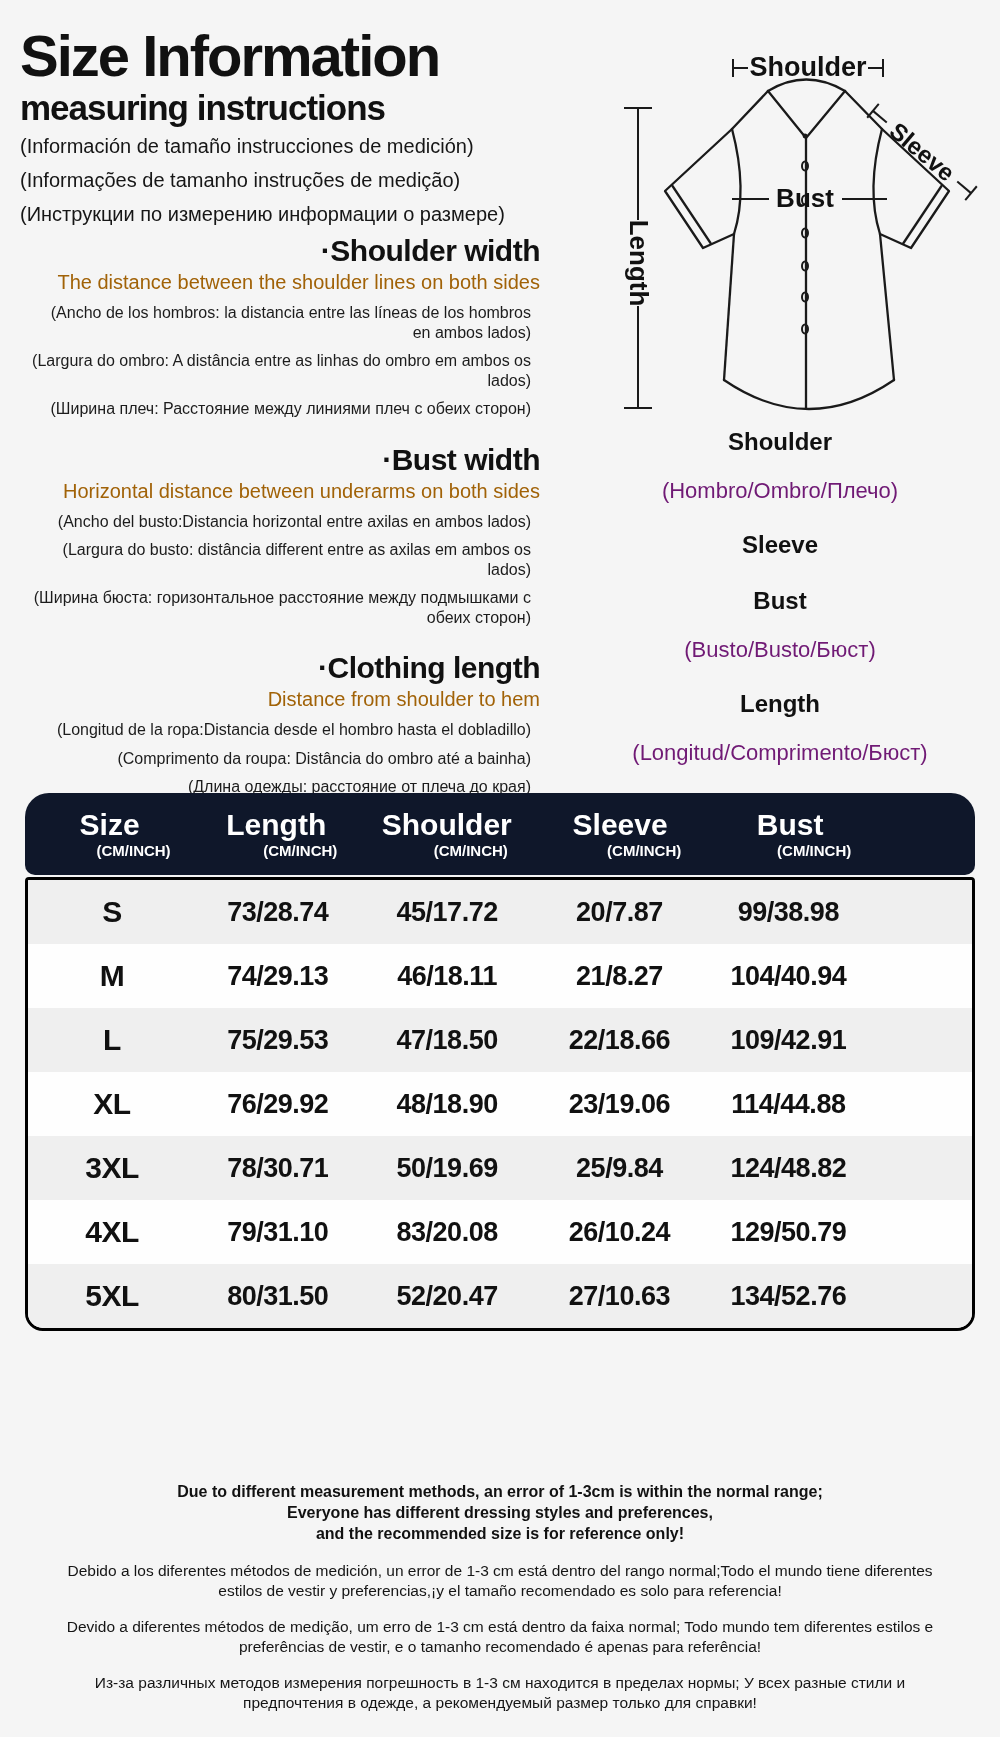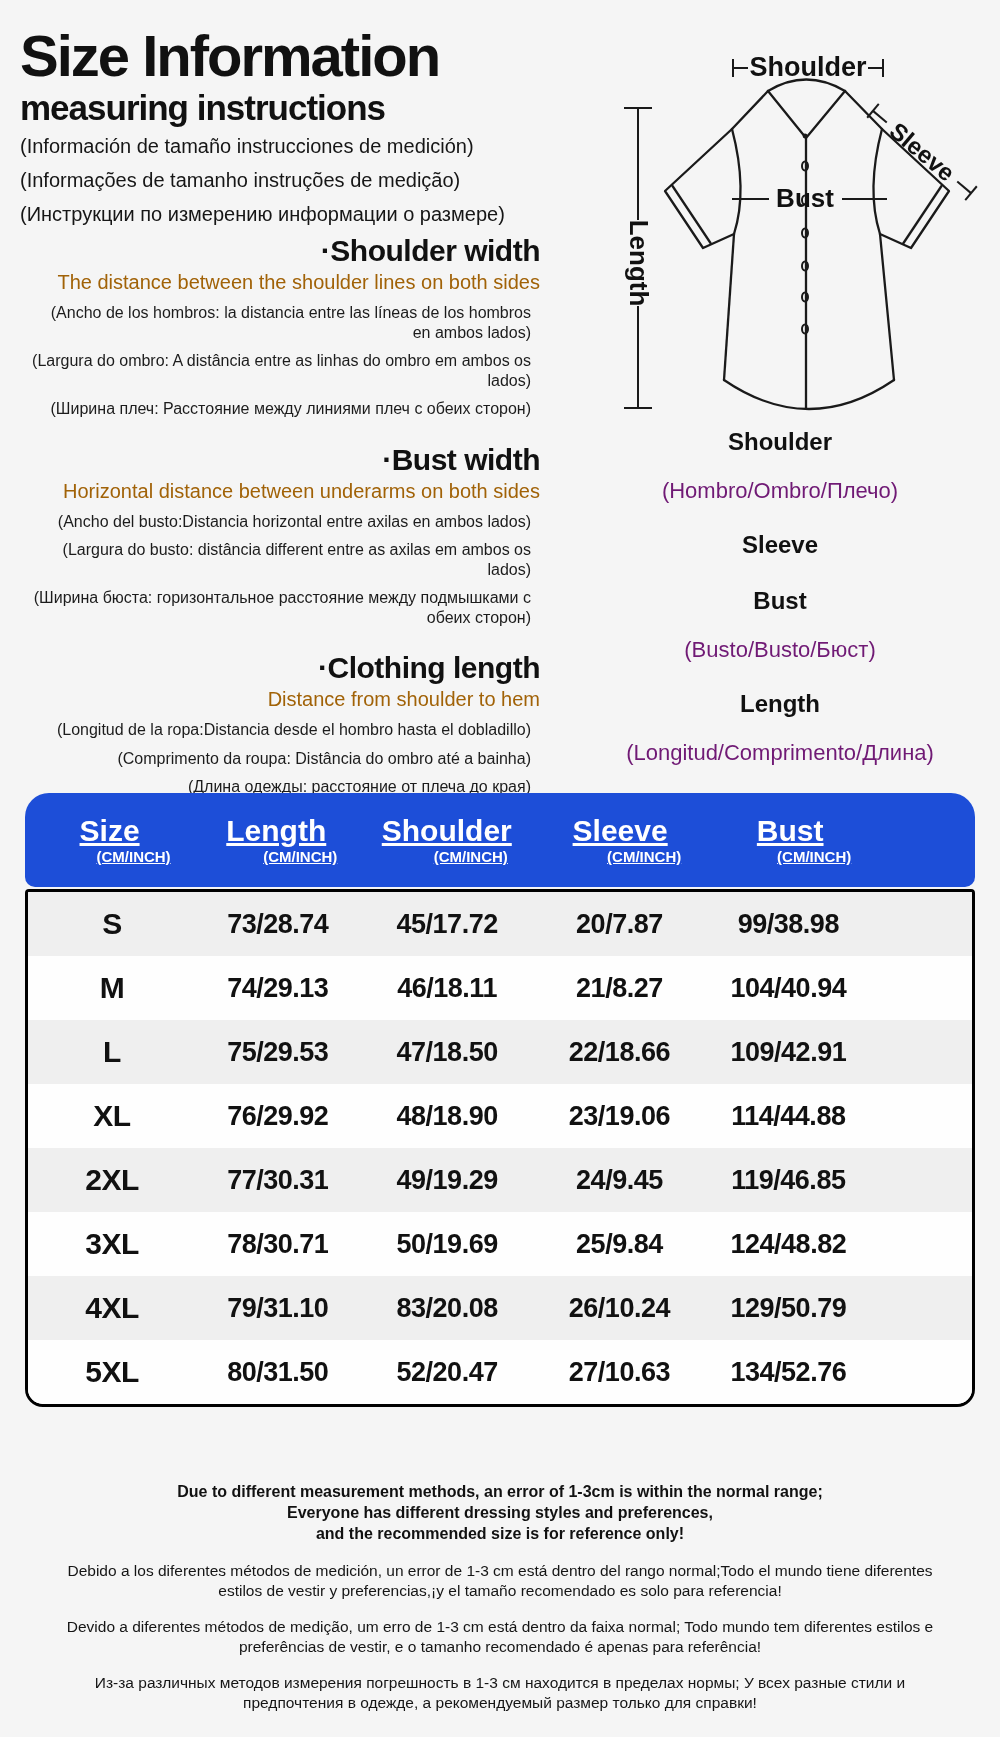--- a/index.html
+++ b/index.html
@@ -30,22 +30,22 @@
   .svg-label{fill:#111;font-family:"Liberation Sans",sans-serif;font-weight:600;}
   
   .legend{position:absolute;left:565px;top:428px;width:430px;text-align:center;}
   .legend-item{margin-bottom:27px;}
   .legend-name{font-size:24px;font-weight:800;line-height:1.2;}
   .legend-trans{font-size:22px;line-height:1.25;margin-top:20px;color:#701a75;}
   
   .size-table{position:absolute;left:25px;top:793px;width:950px;}
   .tgrid{display:grid;grid-template-columns:17.8% 17.3% 18.6% 17.9% 17.9%;align-items:center;}
   .thead{
-    background:#1d4ed8;border-radius:24px 24px 10px 10px;
-    height:94px;color:#fff;text-decoration:underline;
+    background:#0f172a;border-radius:24px 24px 10px 10px;
+    height:82px;color:#fff;
   }
   .th{text-align:center;}
   .th-label{font-size:30px;font-weight:800;line-height:1.05;}
   .th-unit{font-size:15px;font-weight:700;margin-top:2px;padding-left:48px;}
   .tbody{
     margin-top:2px;
     border:3px solid #000;border-radius:4px 4px 18px 18px;
     background:#fff;overflow:hidden;
   }
   .trow{height:64px;}
@@ -175,21 +175,21 @@
     </div>
     <div class="legend-item">
       <div class="legend-name">Sleeve</div>
     </div>
     <div class="legend-item">
       <div class="legend-name">Bust</div>
       <div class="legend-trans">(Busto/Busto/Бюст)</div>
     </div>
     <div class="legend-item">
       <div class="legend-name">Length</div>
-      <div class="legend-trans">(Longitud/Comprimento/Длина)</div>
+      <div class="legend-trans">(Longitud/Comprimento/Бюст)</div>
     </div>
   </div>
 
   <div class="size-table">
     <div class="thead tgrid">
       <div class="th">
         <div class="th-label">Size</div>
         <div class="th-unit">(CM/INCH)</div>
       </div>
       <div class="th">
@@ -231,27 +231,20 @@
         <div class="td">47/18.50</div>
         <div class="td">22/18.66</div>
         <div class="td">109/42.91</div>
       </div>
       <div class="trow tgrid">
         <div class="td td-size">XL</div>
         <div class="td">76/29.92</div>
         <div class="td">48/18.90</div>
         <div class="td">23/19.06</div>
         <div class="td">114/44.88</div>
-      </div>
-      <div class="trow tgrid">
-        <div class="td td-size">2XL</div>
-        <div class="td">77/30.31</div>
-        <div class="td">49/19.29</div>
-        <div class="td">24/9.45</div>
-        <div class="td">119/46.85</div>
       </div>
       <div class="trow tgrid">
         <div class="td td-size">3XL</div>
         <div class="td">78/30.71</div>
         <div class="td">50/19.69</div>
         <div class="td">25/9.84</div>
         <div class="td">124/48.82</div>
       </div>
       <div class="trow tgrid">
         <div class="td td-size">4XL</div>

